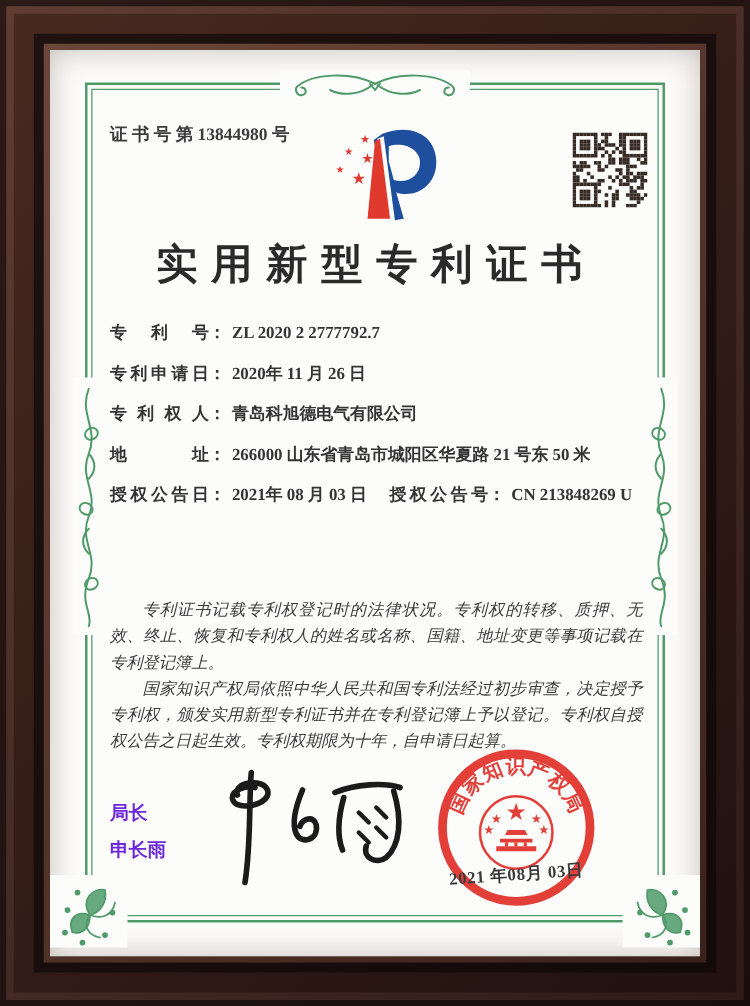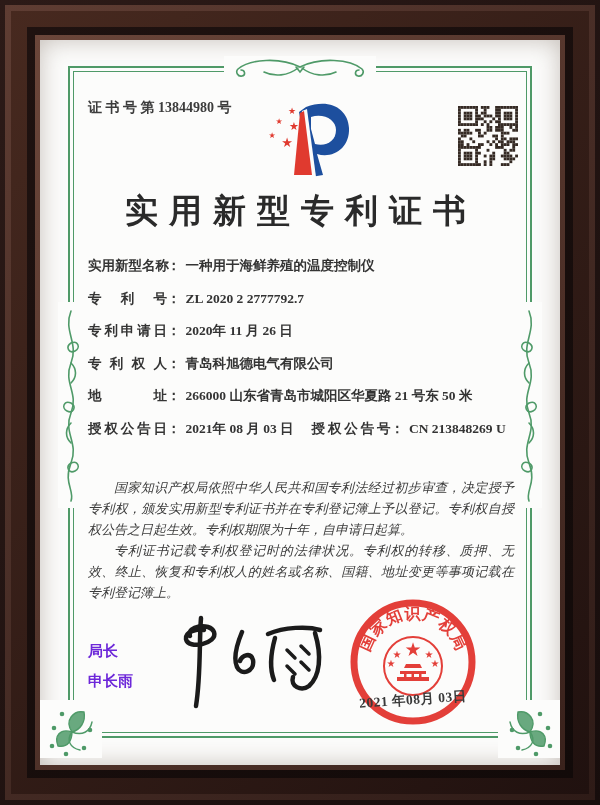--- a/index.html
+++ b/index.html
@@ -360,42 +360,39 @@
           <rect x="42.85714285714286" y="57.142857142857146" width="2.857142857142857" height="2.857142857142857"></rect>
           <rect x="45.714285714285715" y="57.142857142857146" width="2.857142857142857" height="2.857142857142857"></rect>
           <rect x="48.57142857142857" y="57.142857142857146" width="2.857142857142857" height="2.857142857142857"></rect>
         </g>
       </svg>
 
     <div class="title">实用新型专利证书</div>
 
     <div class="fields">
       <div class="frow">
-        <span class="flabel">实用新型名称</span><span class="fcolon">：</span><span>一种用于海鲜养殖的温度控制仪</span>
-      </div>
-      <div class="frow">
         <span class="flabel">专利号</span><span class="fcolon">：</span><span>ZL 2020 2 2777792.7</span>
       </div>
       <div class="frow">
         <span class="flabel">专利申请日</span><span class="fcolon">：</span><span>2020年 11 月 26 日</span>
       </div>
       <div class="frow">
         <span class="flabel">专利权人</span><span class="fcolon">：</span><span>青岛科旭德电气有限公司</span>
       </div>
       <div class="frow">
         <span class="flabel">地址</span><span class="fcolon">：</span><span>266000 山东省青岛市城阳区华夏路 21 号东 50 米</span>
       </div>
       <div class="frow">
         <span class="flabel">授权公告日</span><span class="fcolon">：</span><span>2021年 08 月 03 日</span><span class="grant2"><span class="flabel">授权公告号</span><span class="fcolon">：</span><span>CN 213848269 U</span></span>
       </div>
     </div>
 
     <div class="paras">
+      <p>专利证书记载专利权登记时的法律状况。专利权的转移、质押、无效、终止、恢复和专利权人的姓名或名称、国籍、地址变更等事项记载在专利登记簿上。</p>
       <p>国家知识产权局依照中华人民共和国专利法经过初步审查，决定授予专利权，颁发实用新型专利证书并在专利登记簿上予以登记。专利权自授权公告之日起生效。专利权期限为十年，自申请日起算。</p>
-      <p>专利证书记载专利权登记时的法律状况。专利权的转移、质押、无效、终止、恢复和专利权人的姓名或名称、国籍、地址变更等事项记载在专利登记簿上。</p>
     </div>
 
     <div class="signer">
       <div>局长</div>
       <div>申长雨</div>
     </div>
 
     <svg class="sig" width="170" height="100" viewBox="0 0 170 100">
       <g fill="none" stroke="#1b1b1b" stroke-width="4.5" stroke-linecap="round">
         <path d="M28,24 C24,14 48,10 52,20 C56,32 26,38 24,27 C23,20 35,16 42,18"></path>

